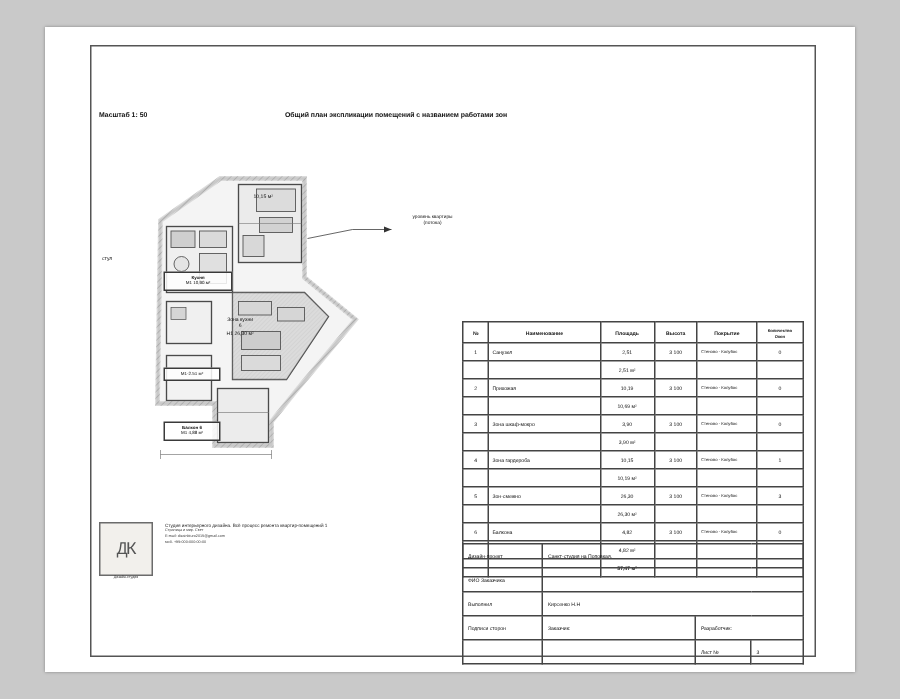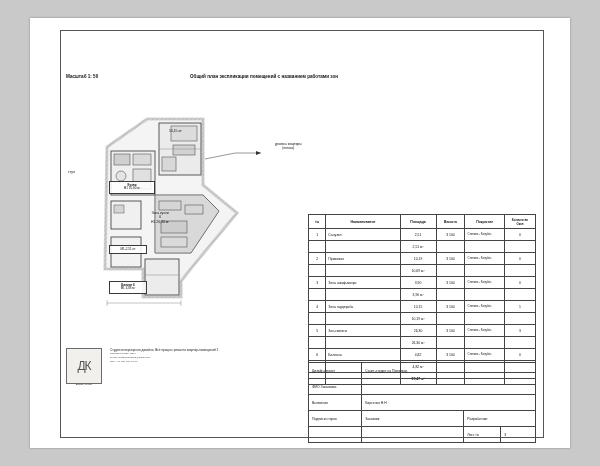--- a/index.html
+++ b/index.html
@@ -108,21 +108,21 @@
   
   #logo{
     position:absolute;left:36px;top:330px;
     width:34px;height:34px;
     border:0.8px solid #6b6b6b;
     background:#f2f0ec;
     display:flex;align-items:center;justify-content:center;
     overflow:hidden;
   }
   #logo .mono{
-    font-family:Liberation Sans, sans-serif;
+    font-family:Liberation Mono, monospace;
     font-size:12px;color:#555;letter-spacing:-1px;
   }
   #logo-cap{
     position:absolute;left:36px;top:366px;
     width:36px;font-size:2.4px;color:#333;text-align:center;line-height:1.2;
   }
   #contacts{
     position:absolute;left:80px;top:330px;
     width:150px;font-size:2.8px;line-height:1.45;color:#222;
   }

